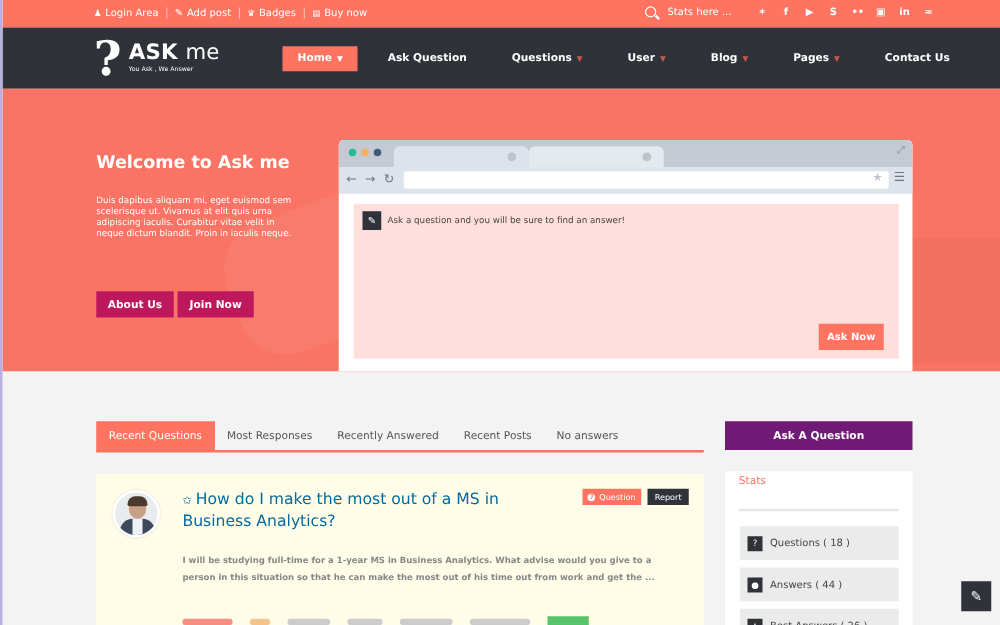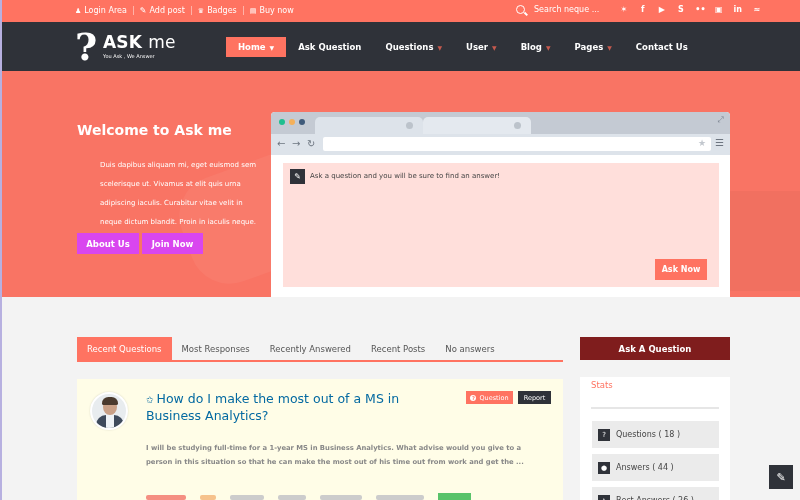--- a/index.html
+++ b/index.html
@@ -14,32 +14,32 @@
   .topbar .search-ico::after { content: ""; position: absolute; width: 4px; height: 1.6px; background: #fff; transform: rotate(45deg); right: -4px; bottom: -2px; }
   .topbar .search-text { font-size: 8px; color: #fff; margin-right: 20px; }
   .topbar .social { display: flex; gap: 10px; font-size: 8px; font-weight: bold; }
   .topbar .social span { width: 9px; text-align: center; }
 
   .navbar { position: absolute; left: 0; top: 22px; width: 800px; height: 49px; background: #2f3239; }
   .logo-mark { position: absolute; left: 73px; top: 8px; font-family: "DejaVu Serif", serif; font-size: 38px; color: #fff; font-weight: bold; line-height: 34px; }
   .logo-name { position: absolute; left: 101px; top: 10px; font-size: 17px; color: #fff; font-weight: bold; letter-spacing: 0.2px; }
   .logo-name .me { font-weight: normal; }
   .logo-tag { position: absolute; left: 101px; top: 31px; font-size: 5px; color: #fff; }
-  .menu { position: absolute; left: 224px; top: 37px; display: flex; height: 20px; align-items: flex-end; }
+  .menu { position: absolute; left: 224px; top: 37px; display: flex; height: 20px; align-items: flex-end; gap: 12px; }
   .menu .mi { font-size: 8.5px; color: #fff; font-weight: bold; padding: 0 12px; height: 20px; display: flex; align-items: center; gap: 4px; }
   .menu .mi.active { background: #ff7361; }
   .menu .caret { color: #c65a4e; font-size: 6px; }
   .menu .mi.active .caret { color: #fff; }
 
   .hero { position: absolute; left: 0; top: 71px; width: 800px; height: 226px; background: #f97464; overflow: hidden; }
   .hero .shade1 { position: absolute; left: 180px; top: 90px; width: 160px; height: 110px; border-radius: 40px; background: rgba(255,255,255,0.05); transform: rotate(-20deg); }
   .hero .shade2 { position: absolute; left: 700px; top: 120px; width: 130px; height: 100px; border-radius: 30px; background: rgba(0,0,0,0.03); }
   .hero-title { position: absolute; left: 75px; top: 51px; font-size: 14px; font-weight: bold; color: #fff; }
-  .hero-text { position: absolute; left: 75px; top: 85px; width: 160px; font-size: 7px; color: #fff; line-height: 19px; margin-left: 23px; }
-  .hero-btn { position: absolute; top: 162px; height: 21px; background: #d946ef; color: #fff; font-size: 8.5px; font-weight: bold; display: flex; align-items: center; justify-content: center; }
+  .hero-text { position: absolute; left: 75px; top: 85px; width: 160px; font-size: 7px; color: #fff; line-height: 9px; }
+  .hero-btn { position: absolute; top: 162px; height: 21px; background: #be185d; color: #fff; font-size: 8.5px; font-weight: bold; display: flex; align-items: center; justify-content: center; }
   .hero-btn.about { left: 75px; width: 62px; }
   .hero-btn.join { left: 140px; width: 61px; }
 
   .browser { position: absolute; left: 269px; top: 112px; width: 459px; height: 185px; background: #fff; border-radius: 4px 4px 0 0; overflow: hidden; }
   .browser .chrome { position: absolute; left: 0; top: 0; width: 459px; height: 22px; background: #c4cad3; }
   .browser .dot { position: absolute; top: 7px; width: 6px; height: 6px; border-radius: 50%; }
   .browser .tab { position: absolute; top: 5px; height: 17px; background: #dde3ea; border-radius: 5px 5px 0 0; }
   .browser .tab .close { position: absolute; right: 10px; top: 5px; width: 7px; height: 7px; border-radius: 50%; background: #bcc3cb; }
   .browser .expand { position: absolute; right: 6px; top: 3px; font-size: 8px; color: #7a838f; }
   .browser .addrbar { position: absolute; left: 0; top: 22px; width: 459px; height: 21px; background: #dde3ea; }
@@ -67,21 +67,21 @@
   .badge-q { position: absolute; left: 389px; top: 12px; width: 47px; height: 13px; background: #ff7361; color: #fff; font-size: 6.5px; display: flex; align-items: center; justify-content: center; gap: 3px; }
   .badge-q .qi { width: 6px; height: 6px; border-radius: 50%; background: #fff; color: #ff7361; font-size: 5px; display: flex; align-items: center; justify-content: center; font-weight: bold; }
   .badge-r { position: absolute; left: 441px; top: 12px; width: 33px; height: 13px; background: #2f3239; color: #fff; font-size: 6.5px; display: flex; align-items: center; justify-content: center; }
   .q-excerpt { position: absolute; left: 69px; top: 62px; width: 400px; font-size: 6.8px; color: #888; line-height: 14px; font-weight: bold; }
   .q-meta { position: absolute; left: 69px; top: 114px; display: flex; gap: 14px; align-items: center; }
   .q-meta .m { height: 5px; border-radius: 2px; background: #ccc; }
   .q-meta .m.red { background: #f58f82; }
   .q-meta .m.orange { background: #f6c28c; }
   .q-meta .solved { width: 33px; height: 8px; background: #59c36a; }
 
-  .ask-side { position: absolute; left: 578px; top: 337px; width: 150px; height: 23px; background: #7f1d1d; color: #fff; font-size: 8.5px; font-weight: bold; display: flex; align-items: center; justify-content: center; }
+  .ask-side { position: absolute; left: 578px; top: 337px; width: 150px; height: 23px; background: #701a75; color: #fff; font-size: 8.5px; font-weight: bold; display: flex; align-items: center; justify-content: center; }
   .stats { position: absolute; left: 578px; top: 377px; width: 150px; height: 123px; background: #fff; }
   .stats .st-title { position: absolute; left: 11px; top: 3px; font-size: 8.5px; color: #ff7361; }
   .stats .st-line { position: absolute; left: 11px; top: 30px; width: 128px; height: 2px; background: #e6e6e6; }
   .stats .st-item { position: absolute; left: 12px; width: 127px; height: 27px; background: #ebebeb; display: flex; align-items: center; }
   .stats .st-item .ic { width: 12px; height: 12px; background: #2f3239; margin-left: 6px; margin-right: 6px; color: #fff; font-size: 7px; display: flex; align-items: center; justify-content: center; }
   .stats .st-item .lbl { font-size: 8px; color: #444; }
 
   .float-edit { position: absolute; left: 767px; top: 465px; width: 24px; height: 24px; background: #2f3239; color: #fff; font-size: 11px; display: flex; align-items: center; justify-content: center; }
 </style>
 </head>
@@ -104,21 +104,21 @@
       <span>Badges</span>
     </div>
     <div class="sep"></div>
     <div class="it">
       <span style="font-size:7px">▤</span>
       <span>Buy now</span>
     </div>
   </div>
   <div class="right">
     <span class="search-ico"></span>
-    <span class="search-text">Search neque ...</span>
+    <span class="search-text">Stats here ...</span>
     <div class="social">
       <span>✶</span>
       <span>f</span>
       <span>▶</span>
       <span>S</span>
       <span>••</span>
       <span>▣</span>
       <span>in</span>
       <span>≈</span>
     </div>

